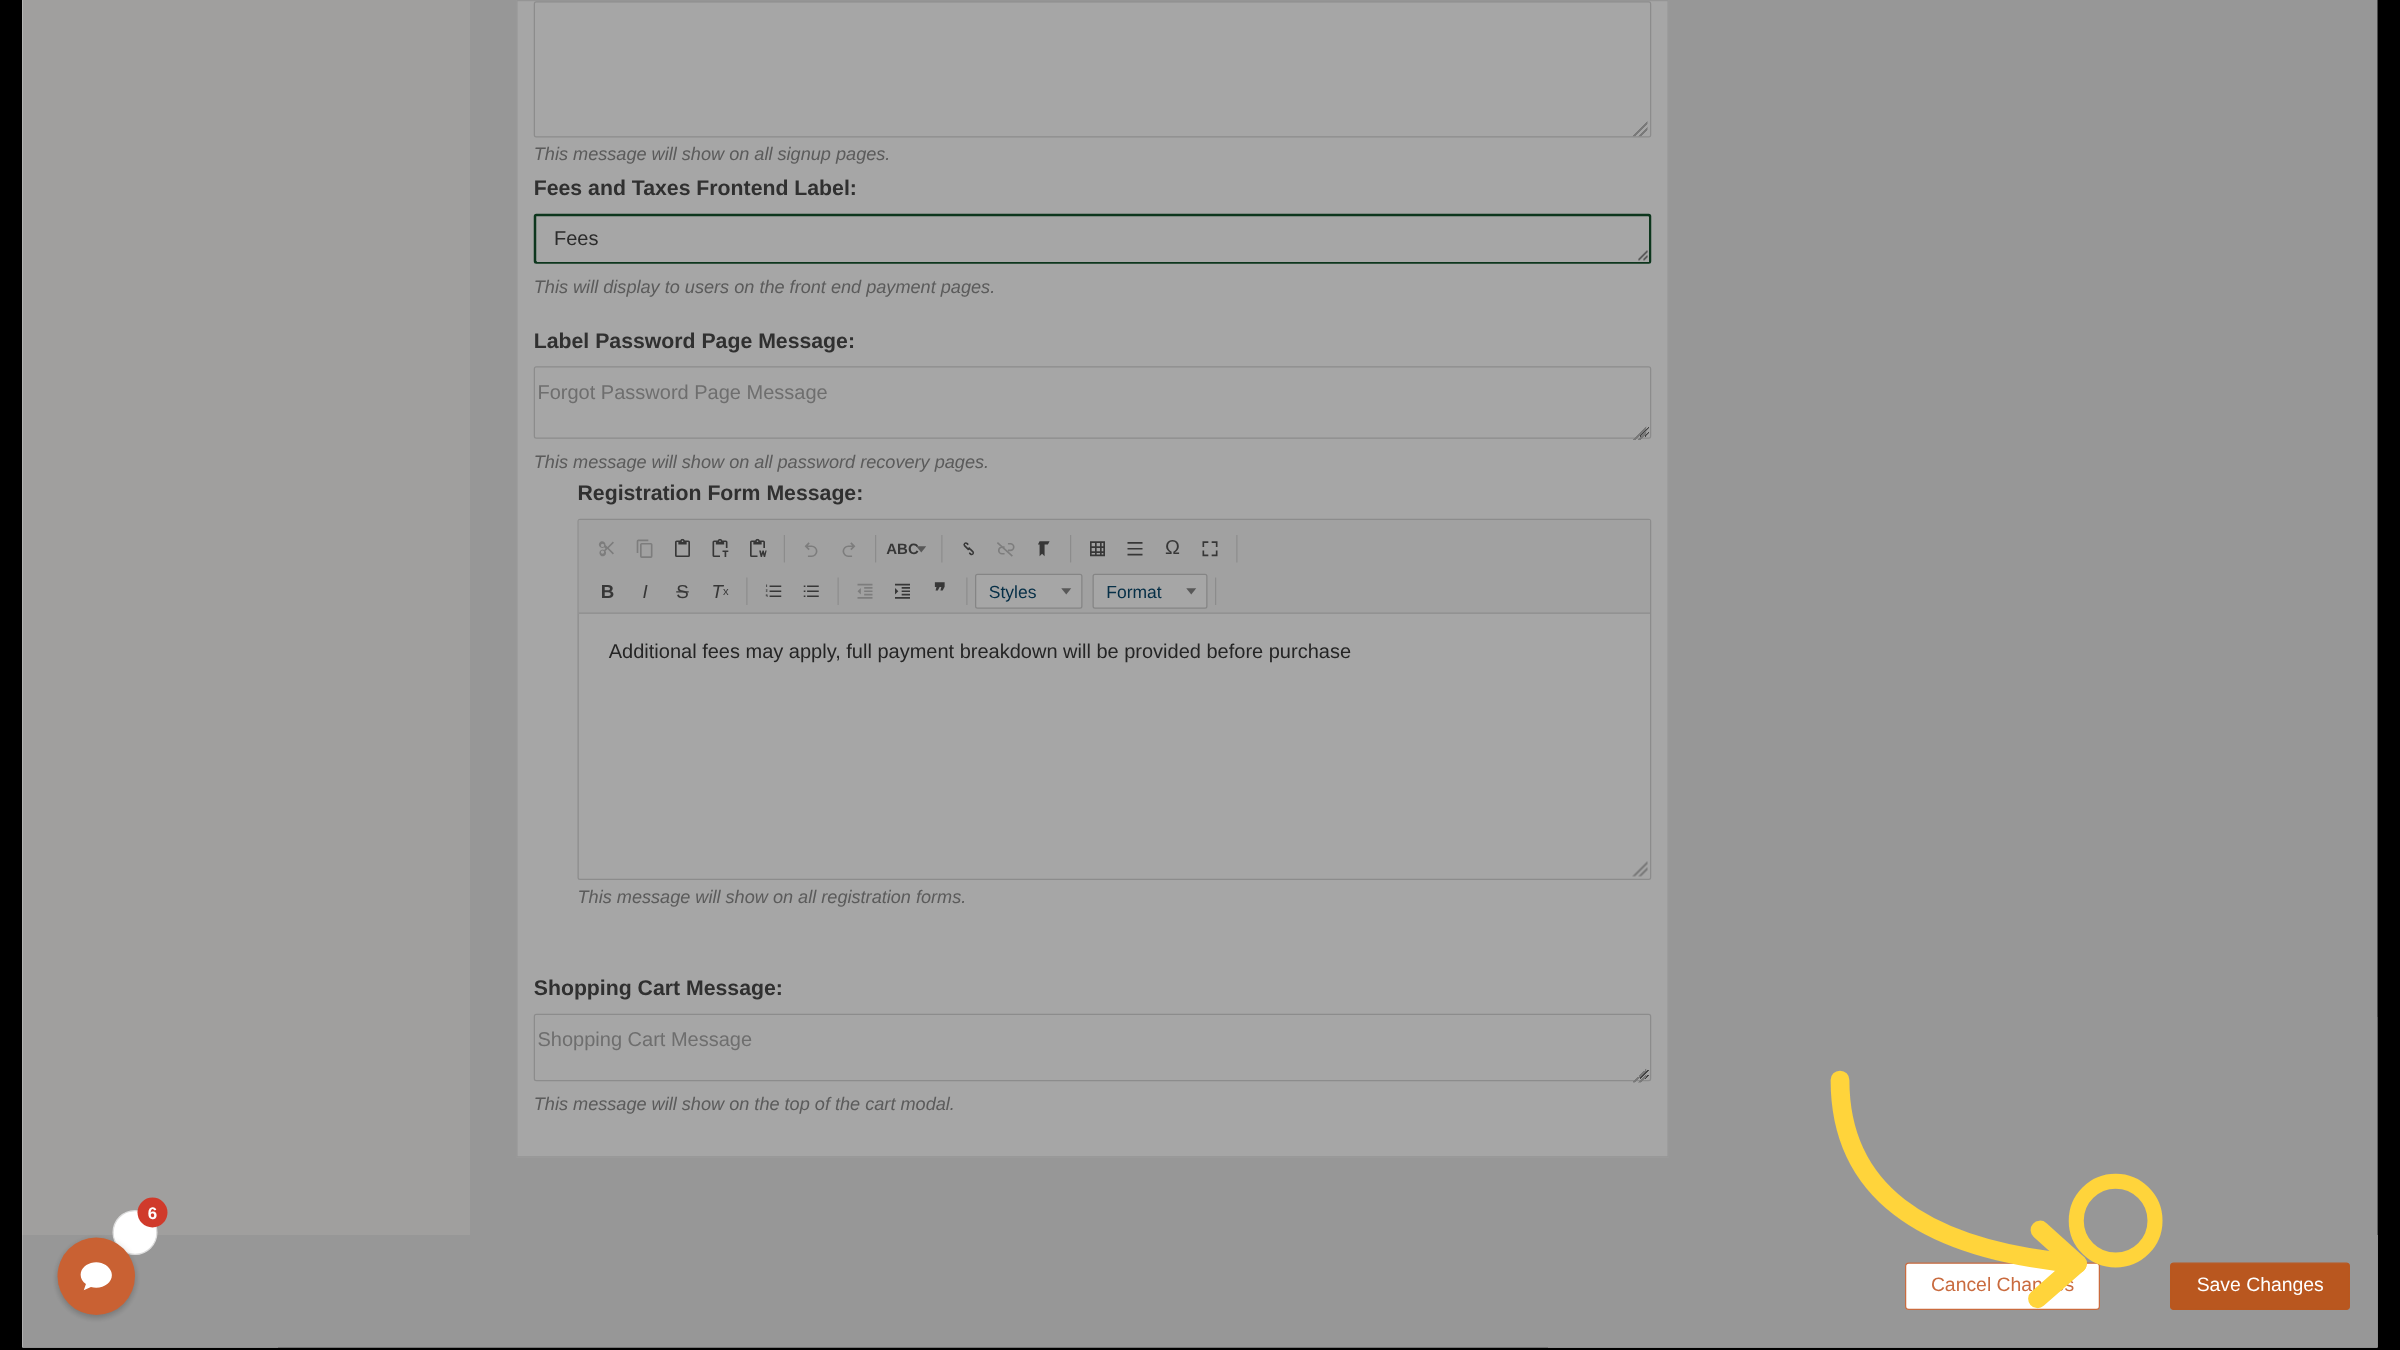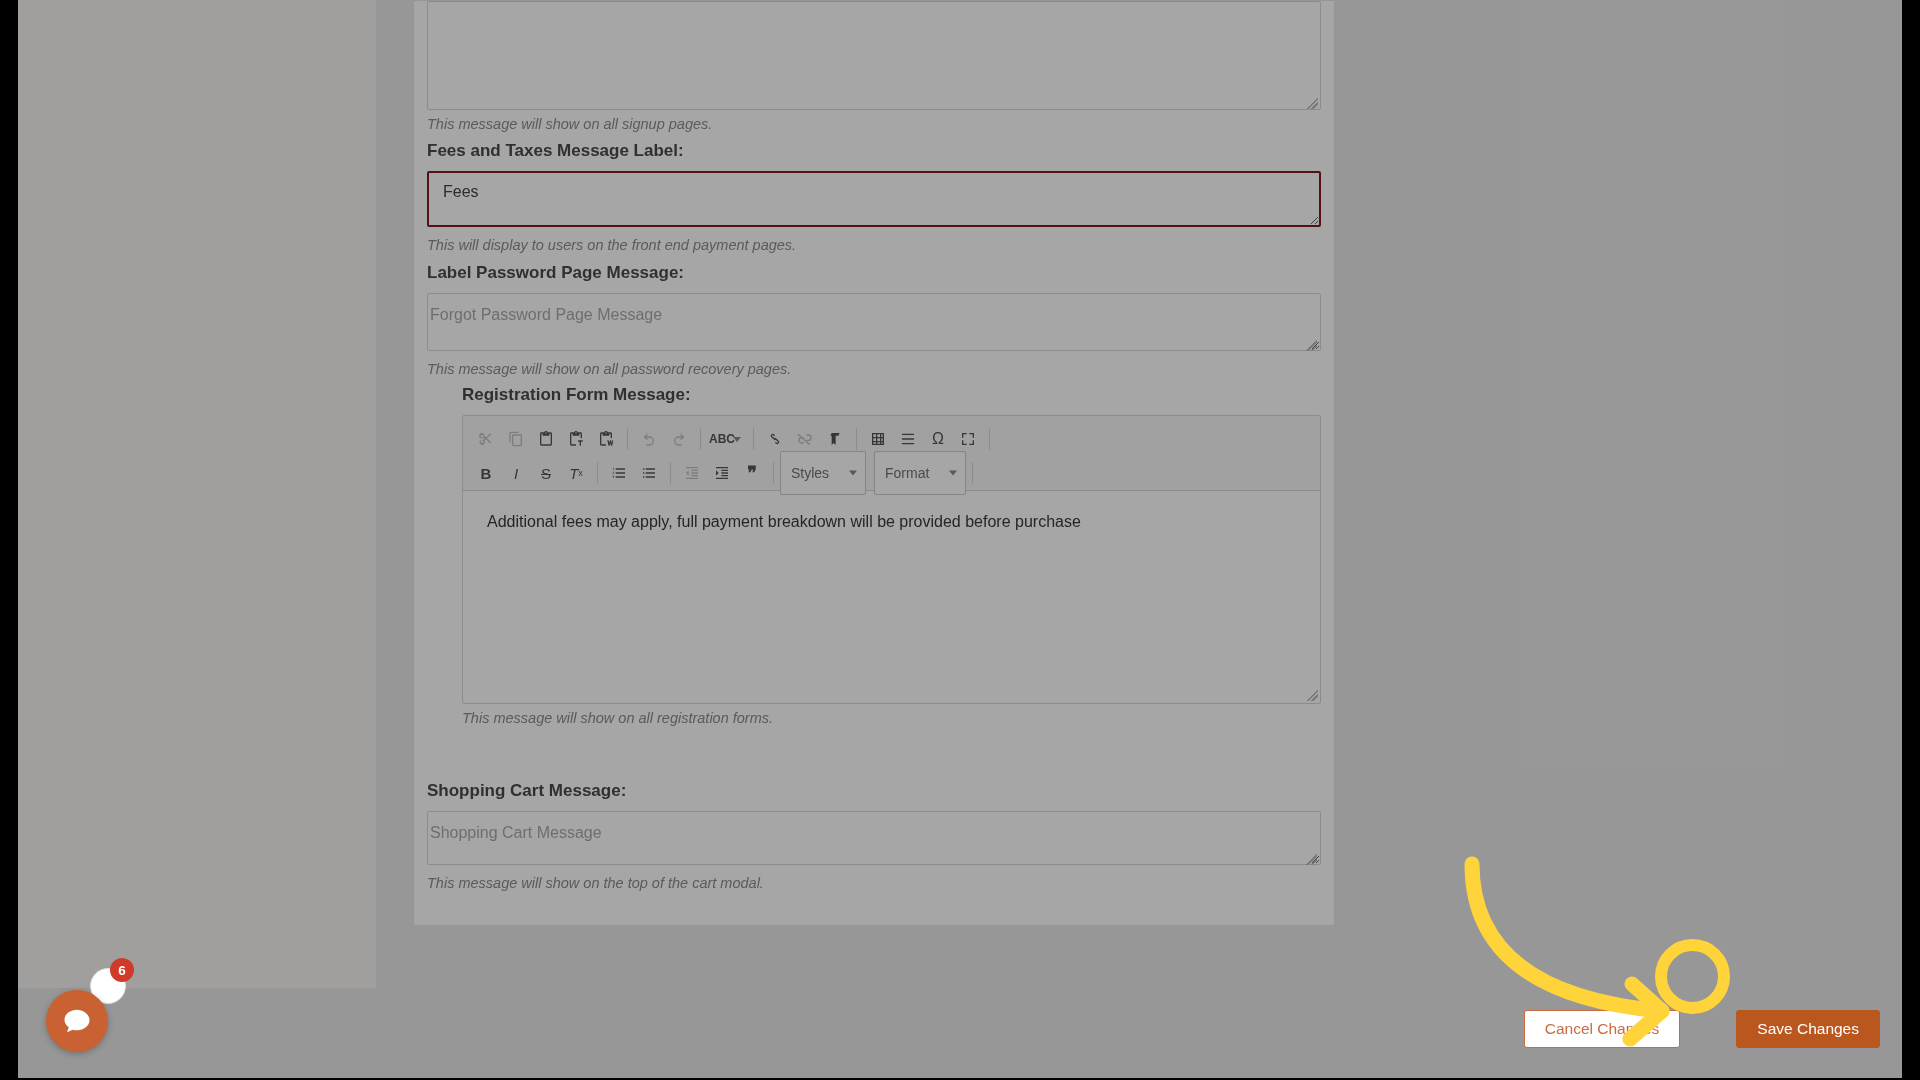--- a/index.html
+++ b/index.html
@@ -29,32 +29,32 @@
   .helper { font-size: 14.5px; color: #8c8c8c; margin-top: 6px; font-style: italic; }
 
   textarea.plain, .textarea-shell {
     width: 100%; border: 1px solid #d8d8d8; border-radius: 2px; background: #fff;
     font-family: inherit; font-size: 16px; color: #444; padding: 12px 2px; resize: both;
   }
   textarea.plain::placeholder { color: #aaaaaa; }
   textarea.plain { resize: both; }
 
   .fees-input {
-    width: 100%; height: 56px; border: 2px solid #7f1d1d; border-radius: 2px; background: #fff;
+    width: 100%; height: 40px; border: 2px solid #14532d; border-radius: 2px; background: #fff;
     font-family: inherit; font-size: 16px; color: #444; padding: 10px 14px; resize: both;
   }
 
   
   .rte { width: 100%; border: 1px solid #d8d8d8; border-radius: 2px; background: #fff; }
   .rte .toolbar { display: flex; flex-wrap: wrap; align-items: center; gap: 0; padding: 6px 8px 0 8px; border-bottom: 1px solid #d8d8d8; background: #f8f8f8; }
   .rte .toolbar-row { display: flex; align-items: center; height: 34px; width: 100%; }
   .tbtn { width: 30px; height: 30px; display: inline-flex; align-items: center; justify-content: center; color: #555; border: 1px solid transparent; border-radius: 2px; cursor: pointer; background: transparent; font-size: 15px; }
   .tbtn.disabled { color: #c0c0c0; cursor: default; }
   .sep { width: 1px; height: 22px; background: #d8d8d8; margin: 0 6px; }
-  .tsel { height: 44px; border: 1px solid #cccccc; background: #fff; font-size: 14px; color: #737373; padding: 0 26px 0 10px; position: relative; display: inline-flex; align-items: center; cursor: pointer; border-radius: 2px; }
+  .tsel { height: 28px; border: 1px solid #cccccc; background: #fff; font-size: 14px; color: #0c4a6e; padding: 0 26px 0 10px; position: relative; display: inline-flex; align-items: center; cursor: pointer; border-radius: 2px; }
   .tsel .caret { position: absolute; right: 8px; top: 50%; transform: translateY(-50%); border-left: 4px solid transparent; border-right: 4px solid transparent; border-top: 5px solid #888; }
   .rte .content { min-height: 212px; padding: 22px 24px; font-size: 16px; color: #3a3a3a; }
   .rte .resize-wrap { position: relative; }
   .rte .resize-grip { position:absolute; right:2px; bottom:2px; width:12px; height:12px;
     background: linear-gradient(135deg, transparent 50%, #bbb 50%, #bbb 60%, transparent 60%, transparent 70%, #bbb 70%, #bbb 80%, transparent 80%); }
 
   .grip { position:absolute; right:4px; bottom:4px; width:11px; height:11px;
     background: linear-gradient(135deg, transparent 50%, #bbb 50%, #bbb 60%, transparent 60%, transparent 70%, #bbb 70%, #bbb 80%, transparent 80%); pointer-events:none; }
 
   
@@ -106,21 +106,21 @@
         <div class="rte" style="height:109px;">
           <div class="resize-wrap" style="height:109px;">
             <div class="content" style="min-height:60px;"></div>
             <div class="resize-grip"></div>
           </div>
         </div>
         <div class="helper">This message will show on all signup pages.</div>
       </div>
 
       <div class="group" id="g-fees">
-        <label class="label">Fees and Taxes Message Label:</label>
+        <label class="label">Fees and Taxes Frontend Label:</label>
         <div style="position:relative;">
           <textarea class="fees-input" style="">Fees</textarea>
         </div>
         <div class="helper">This will display to users on the front end payment pages.</div>
       </div>
 
       <div class="group" id="g-forgot">
         <label class="label">Label Password Page Message:</label>
         <div style="position:relative;">
           <textarea class="plain" style="height: 58px;" placeholder="Forgot Password Page Message"></textarea>

